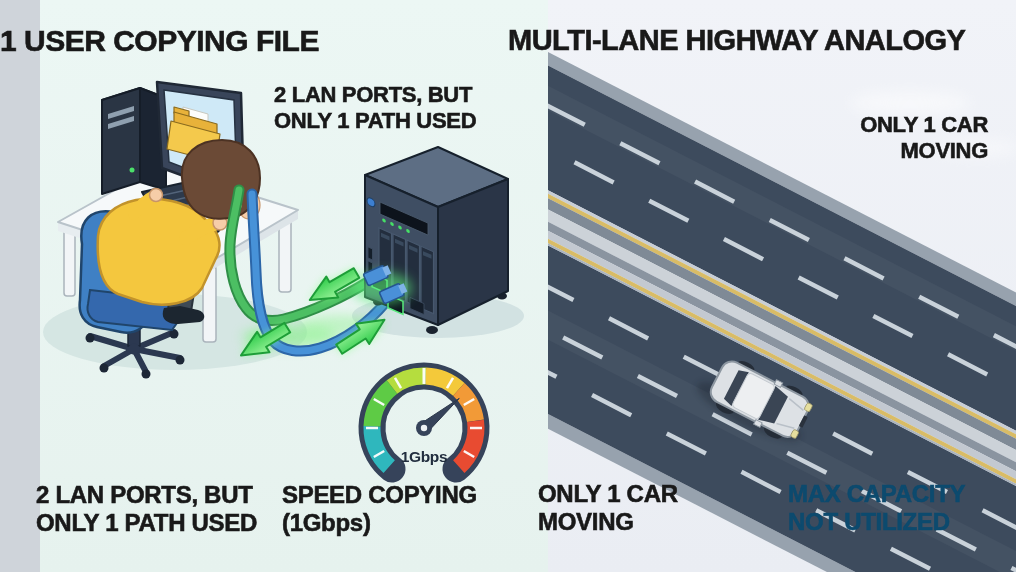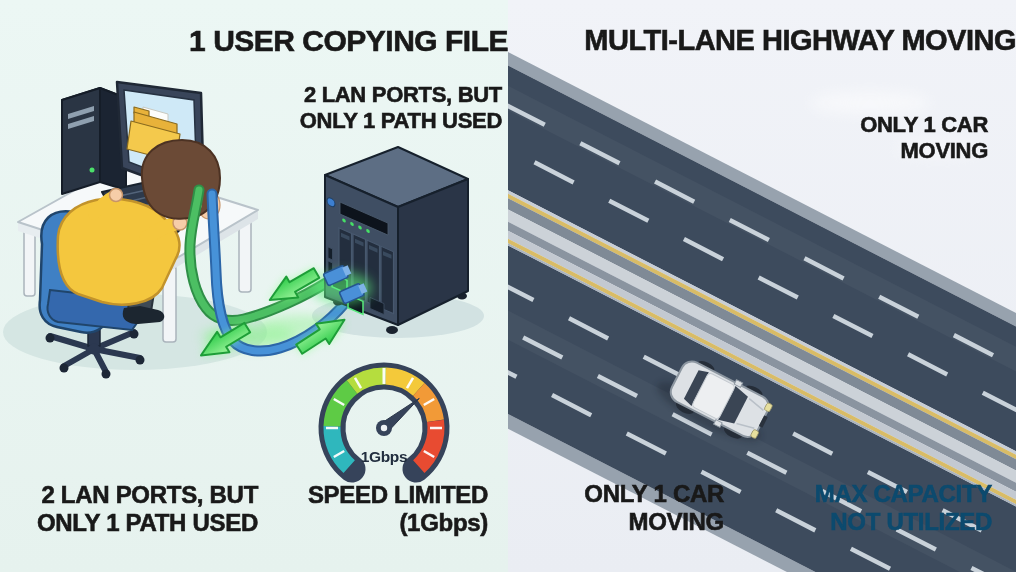--- a/index.html
+++ b/index.html
@@ -1,26 +1,26 @@
 <!DOCTYPE html>
 <html><head>
 <meta charset="utf-8">
 <style>
   html,body{margin:0;padding:0;background:#cfd4da;}
   #stage{
     position:relative;width:1016px;height:572px;overflow:hidden;
     font-family:"Liberation Sans",sans-serif;
   }
-  .panel{position:absolute;top:0;height:572px;width:508px;}
+  .panel{position:absolute;top:0;height:572px;width:508px;margin-left:40px;}
   #panel-left{left:0;background:linear-gradient(180deg,#ecf7f4,#e6f2ee);}
   #panel-right{left:508px;background:linear-gradient(180deg,#f1f3f8,#eaedf3);}
   .panel svg{position:absolute;left:0;top:0;}
   .label{
     position:absolute;font-weight:700;color:#191919;white-space:pre-line;
-    letter-spacing:-0.3px;line-height:1.16;text-align:right;
+    letter-spacing:-0.3px;line-height:1.16;text-align:left;
     -webkit-text-stroke:0.6px currentColor;
   }
   .title{font-size:30px;letter-spacing:-0.5px;}
   #left-title{left:0;top:24px;width:508px;}
   #right-title{left:508px;top:24px;width:508px;font-size:29px;}
   #left-callout-top{left:274px;top:82px;width:228px;font-size:22px;}
   #left-callout-bottom{left:36px;top:481px;width:222px;font-size:24px;}
   #gauge-caption{left:282px;top:481px;width:206px;font-size:24px;}
   #right-callout-top{left:796px;top:112px;width:192px;font-size:22px;text-align:right;}
   #right-callout-bottom-left{left:538px;top:480px;width:186px;font-size:24px;}
@@ -292,26 +292,26 @@
           <path d="M 26,-14 L 44,-10 M 26,14 L 44,10" stroke="#b9c0c8" stroke-width="1.5" fill="none"></path>
           <rect x="44" y="-19" width="6" height="8" rx="2" fill="#e6df9e" stroke="#9a9468" stroke-width="0.8"></rect>
           <rect x="44" y="11" width="6" height="8" rx="2" fill="#e6df9e" stroke="#9a9468" stroke-width="0.8"></rect>
           <rect x="47" y="-6" width="4" height="12" rx="1" fill="#2a323d"></rect>
         </g>
       </g>
     </svg>
   </div>
 
   <div class="label title" id="left-title">1 USER COPYING FILE</div>
-  <div class="label title" id="right-title">MULTI-LANE HIGHWAY MOVING</div>
+  <div class="label title" id="right-title">MULTI-LANE HIGHWAY ANALOGY</div>
   <div class="label" id="left-callout-top">2 LAN PORTS, BUT
 ONLY 1 PATH USED</div>
   <div class="label" id="left-callout-bottom">2 LAN PORTS, BUT
 ONLY 1 PATH USED</div>
-  <div class="label" id="gauge-caption">SPEED LIMITED
+  <div class="label" id="gauge-caption">SPEED COPYING
 (1Gbps)</div>
   <div class="label" id="right-callout-top">ONLY 1 CAR
 MOVING</div>
   <div class="label" id="right-callout-bottom-left">ONLY 1 CAR
 MOVING</div>
   <div class="label" id="right-callout-bottom-right">MAX CAPACITY
 NOT UTILIZED</div>
 </div>
 
 </body></html>

